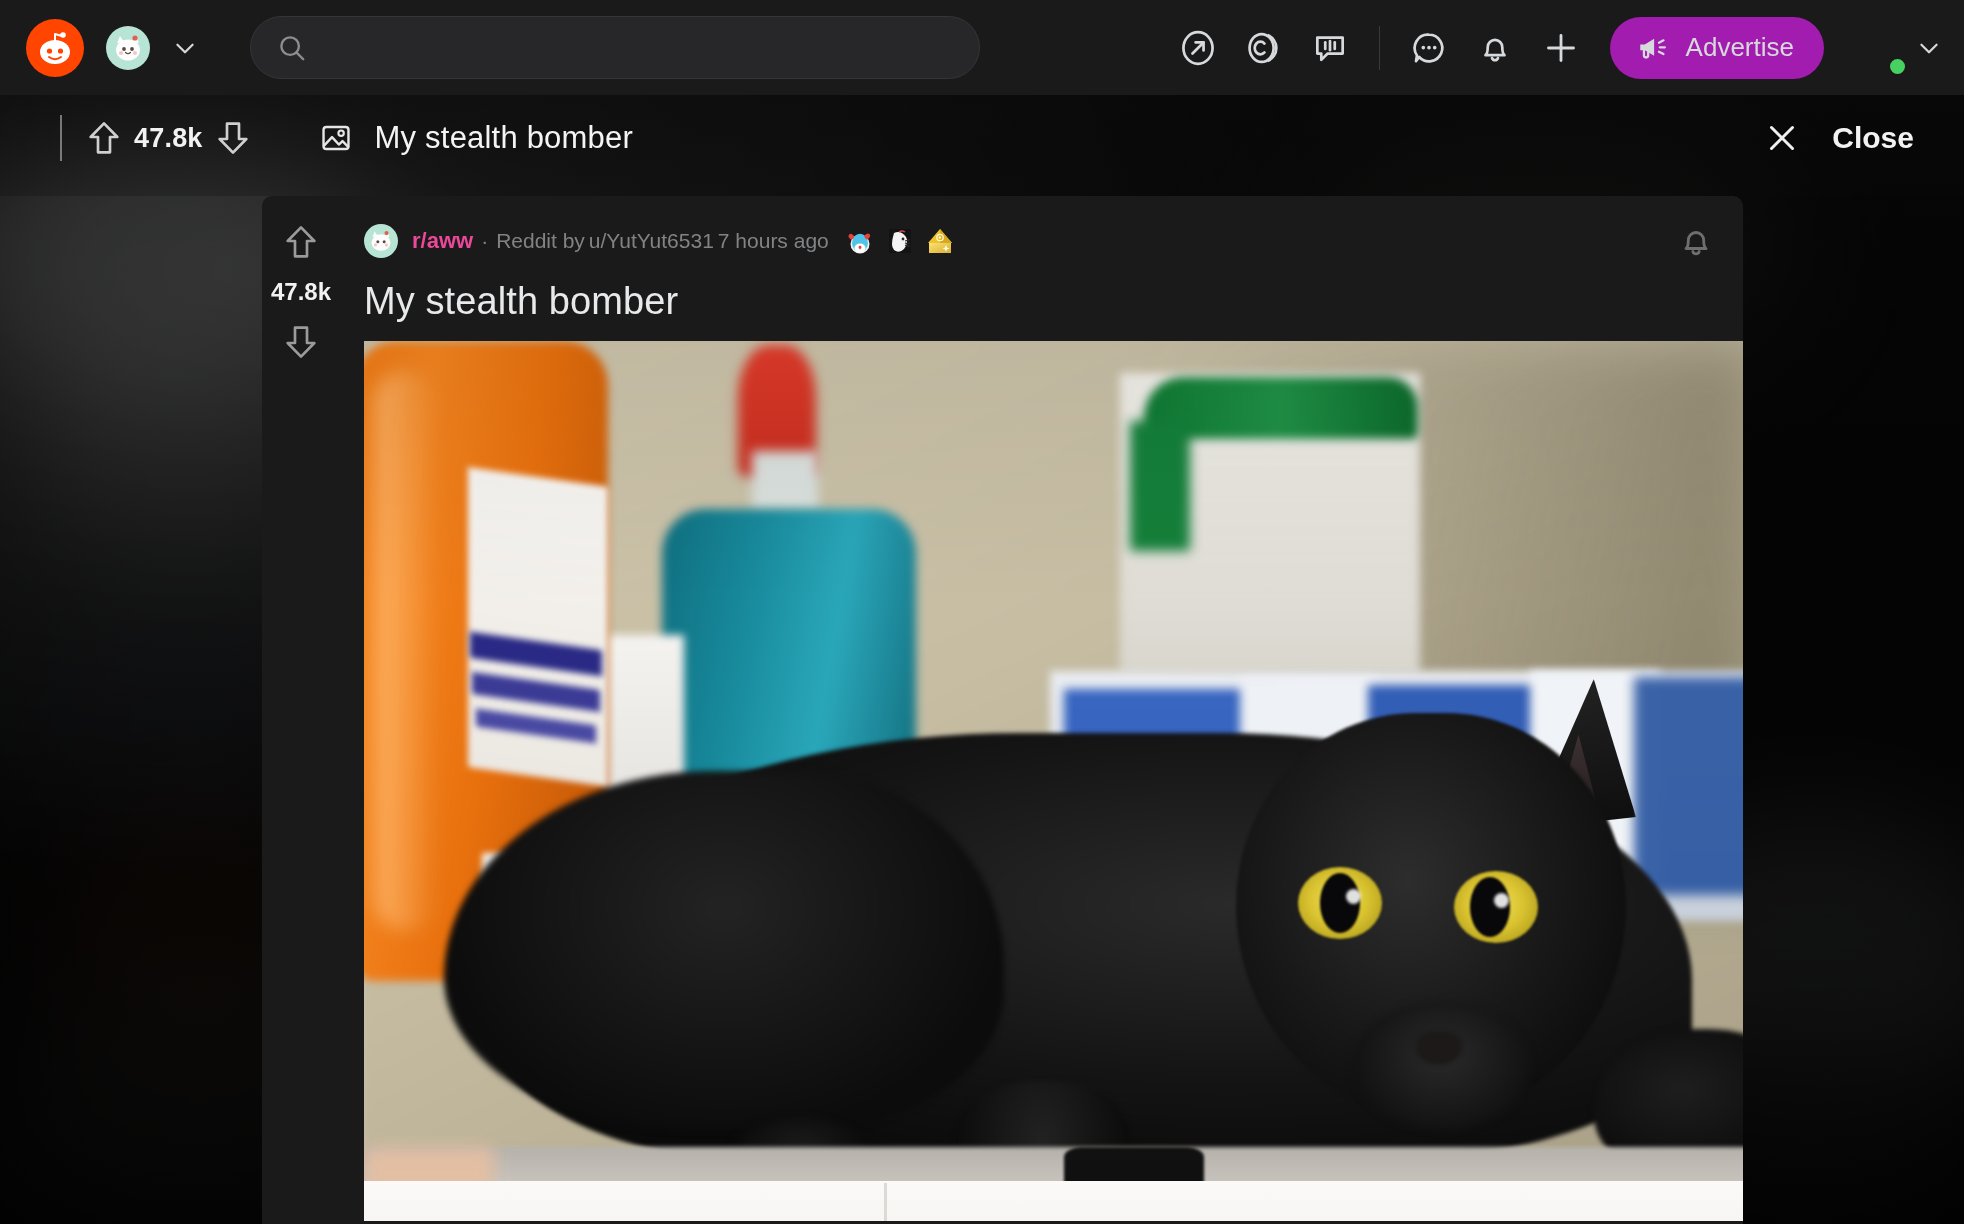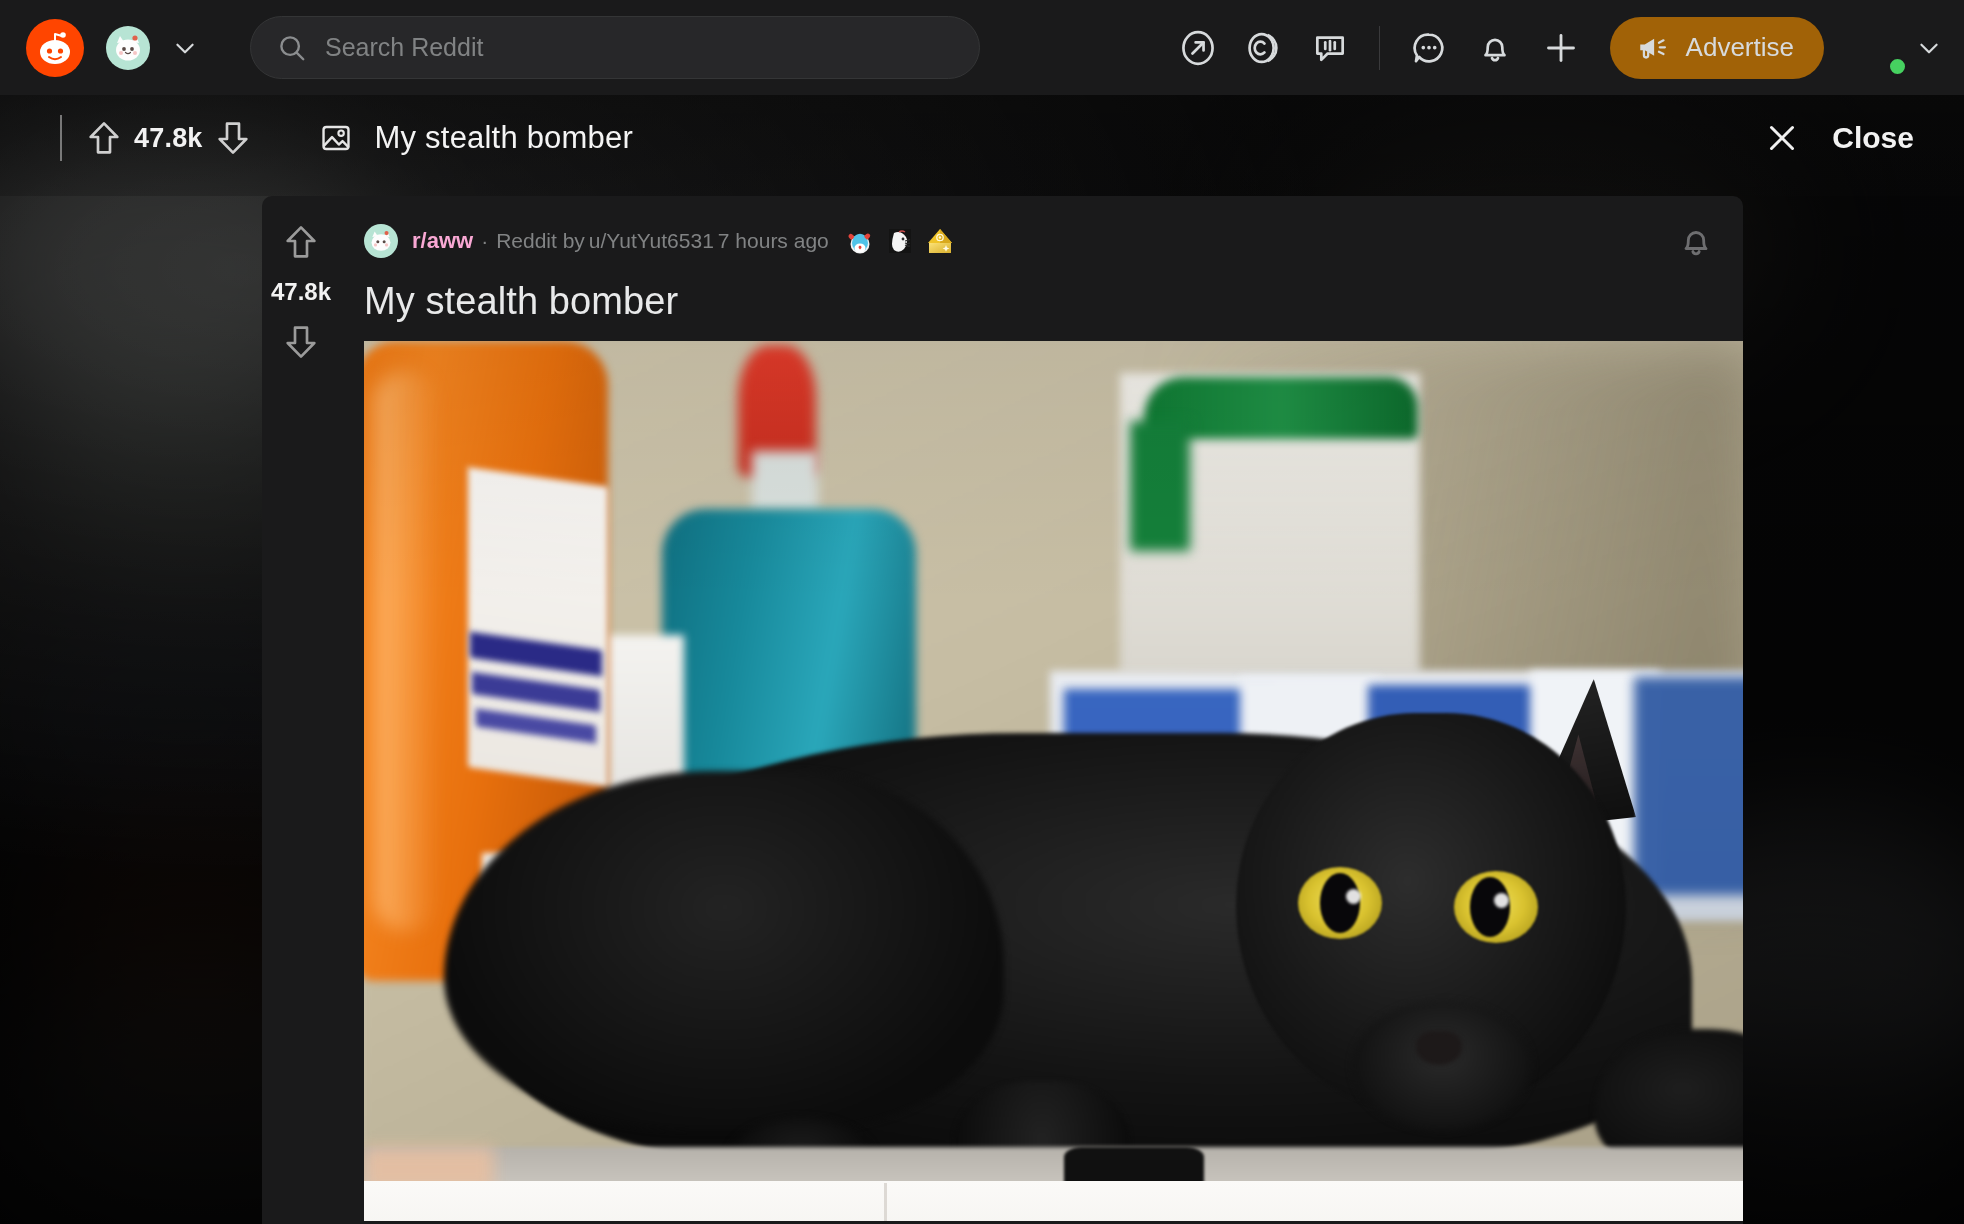--- a/index.html
+++ b/index.html
@@ -84,21 +84,21 @@
 
   .nav-right { margin-left: auto; display: flex; align-items: center; gap: 4px; }
   .nav-icon-btn {
     width: 62px; height: 62px; border-radius: 6px;
     display: flex; align-items: center; justify-content: center;
     cursor: pointer; flex: 0 0 auto;
   }
   .nav-divider { width: 1px; height: 44px; background: #3a3a3c; margin: 0 14px; }
   #advertise-btn {
     height: 62px; border-radius: 31px;
-    background: #a16207;
+    background: #a21caf;
     display: flex; align-items: center; gap: 16px;
     padding: 0 30px 0 26px;
     margin-left: 14px; cursor: pointer; flex: 0 0 auto;
   }
   #advertise-label { color: #d7dadc; font-size: 26px; font-weight: 500; }
   #user-menu { display: flex; align-items: center; gap: 10px; margin-left: 22px; cursor: pointer; }
   .avatar-wrap { position: relative; width: 56px; height: 56px; }
   .avatar-circle { width: 52px; height: 52px; border-radius: 50%; background: #4a4a4c; }
   .online-dot {
     position: absolute; right: -1px; bottom: 0px;
@@ -153,21 +153,21 @@
 
   #post-meta {
     display: flex; align-items: center;
     padding: 28px 0 0 24px; gap: 0;
   }
   .meta-avatar {
     width: 34px; height: 34px; border-radius: 50%;
     background: #b7e4d4; overflow: hidden; flex: 0 0 auto;
     display: flex; align-items: center; justify-content: center;
   }
-  #meta-sub { color: #f9a8d4; font-size: 22px; font-weight: 700; margin-left: 14px; cursor: pointer; }
+  #meta-sub { color: #ec4899; font-size: 22px; font-weight: 700; margin-left: 14px; cursor: pointer; }
   #meta-sep { color: #818384; font-size: 21px; margin: 0 8px; }
   #meta-posted { color: #818384; font-size: 21px; }
   #meta-user { color: #818384; font-size: 21px; margin: 0 4px; cursor: pointer; text-align: center; }
   #meta-time { color: #818384; font-size: 21px; }
   #awards { display: flex; align-items: center; gap: 10px; margin-left: 16px; }
   .award { width: 30px; height: 30px; flex: 0 0 auto; cursor: pointer; }
   #follow-bell {
     position: absolute; right: 24px; top: 22px;
     width: 46px; height: 46px;
     display: flex; align-items: center; justify-content: center;
@@ -434,21 +434,20 @@
     </svg>
   </div>
 
   <div id="search-wrap">
     <span style="display:flex;">
       <svg width="30" height="30" viewBox="0 0 24 24" aria-hidden="true">
         <circle cx="10.5" cy="10.5" r="7" stroke="#8b8d8f" stroke-width="1.9" fill="none"></circle>
         <line x1="15.7" y1="15.7" x2="21" y2="21" stroke="#8b8d8f" stroke-width="1.9" stroke-linecap="round"></line>
       </svg>
     </span>
-    <input id="search-input" type="text" placeholder="Search Reddit" style="">
   </div>
 
   <div class="nav-right">
 
     <div class="nav-icon-btn">
       <svg width="38" height="38" viewBox="0 0 24 24" aria-hidden="true">
         <ellipse cx="12" cy="12" rx="9.2" ry="10" stroke="#d7dadc" stroke-width="1.7" fill="none"></ellipse>
         <path d="M8.5 15.5 L15.5 8.5" stroke="#d7dadc" stroke-width="1.7" stroke-linecap="round"></path>
         <path d="M10.5 8.5 L15.5 8.5 L15.5 13.5" stroke="#d7dadc" stroke-width="1.7" fill="none" stroke-linecap="round" stroke-linejoin="round"></path>
       </svg>

